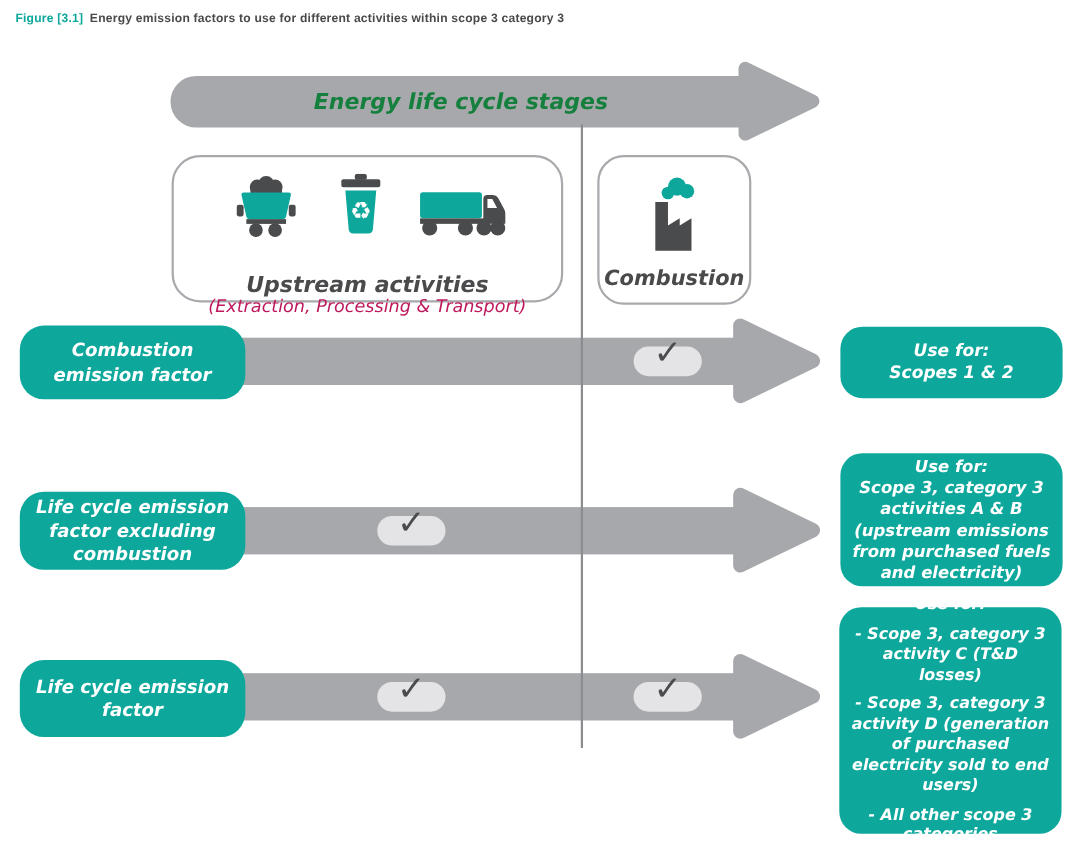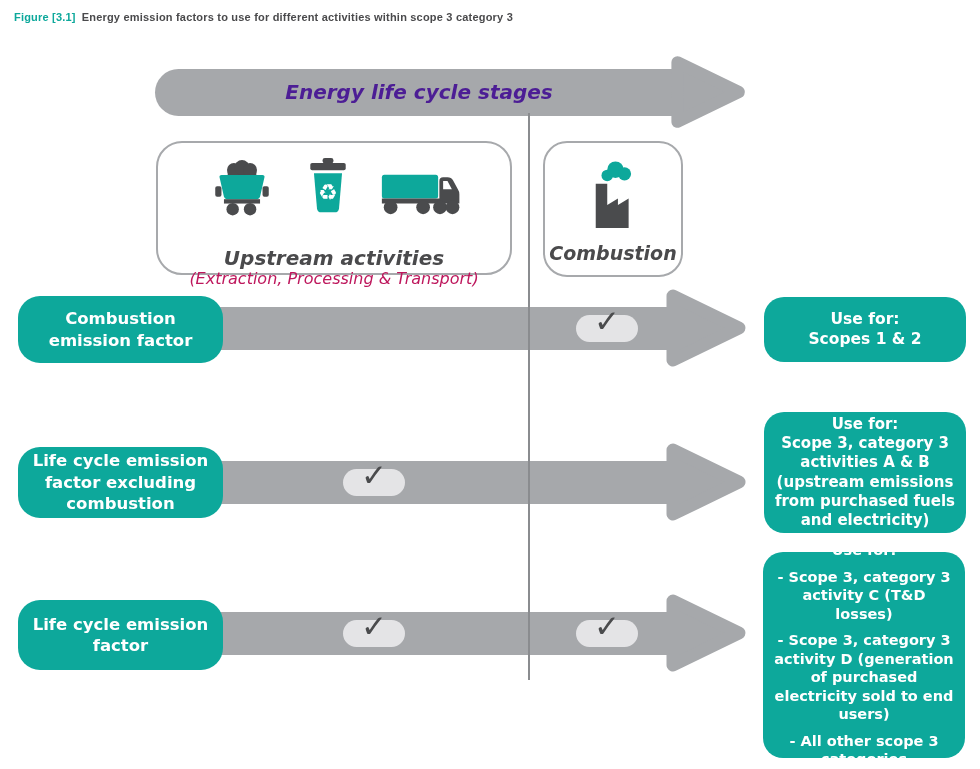--- a/index.html
+++ b/index.html
@@ -17,35 +17,35 @@
              font-size:11px;font-weight:700;letter-spacing:.2px;}
   .fig-title .lbl{color:var(--teal);margin-right:6px;}
   .fig-title .txt{color:var(--text-dark);}
 
   
   .bar{background:var(--arrow-gray);z-index:1;}
   .bar.rounded-left{border-radius:24px 0 0 24px;}
   .arrow-head{z-index:1;}
   .arrow-head svg{display:block;width:100%;height:100%;}
 
-  .top-arrow-label{color:#4c1d95;font-weight:700;font-style:italic;font-size:20px;
+  .top-arrow-label{color:#15803d;font-weight:700;font-style:italic;font-size:20px;
                    width:528px;text-align:center;line-height:47px;z-index:2;}
 
   .divider{width:2px;background:var(--divider-gray);z-index:2;}
 
   
   .col-box{background:#fff;border:2px solid var(--box-border-gray);border-radius:26px;
            z-index:2;display:flex;flex-direction:column;align-items:center;}
   .icon-row{display:flex;align-items:flex-end;justify-content:center;gap:26px;}
   .col-title{color:var(--text-dark);font-weight:700;font-style:italic;font-size:20px;
              line-height:1.1;}
   .col-subtitle{color:#be185d;font-style:italic;font-size:16px;line-height:1.2;}
 
   
-  .teal-box{background:var(--teal);color:#fff;font-weight:700;
+  .teal-box{background:var(--teal);color:#fff;font-weight:700;font-style:italic;
             border-radius:20px;display:flex;flex-direction:column;align-items:center;
             justify-content:center;text-align:center;z-index:4;padding:8px 10px;}
   .label-box{width:205px;font-size:16.5px;line-height:1.3;border-radius:22px;}
   .use-box{width:202px;line-height:1.28;}
   .use-box .item{margin-top:8px;}
 
   
   .pill{width:62px;height:27px;background:var(--pill-gray);border-radius:14px;
         z-index:3;text-align:center;overflow:visible;}
   .pill .check{display:inline-block;position:relative;top:-9px;color:var(--dark-gray);

